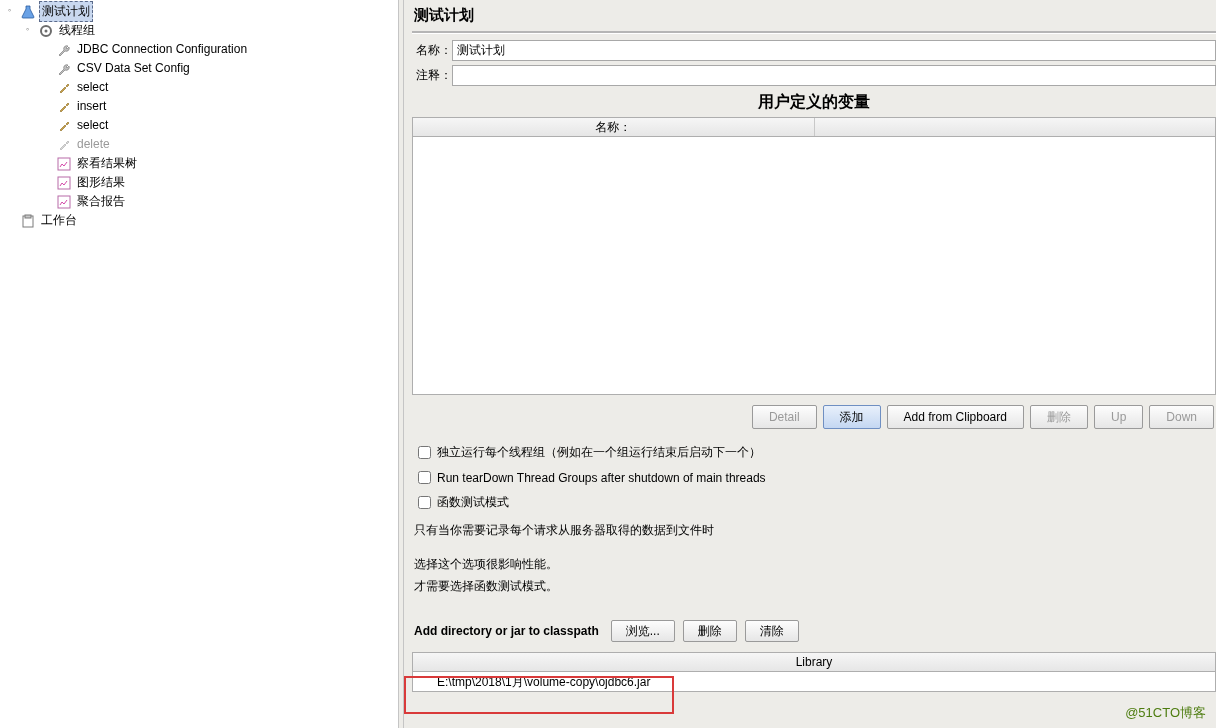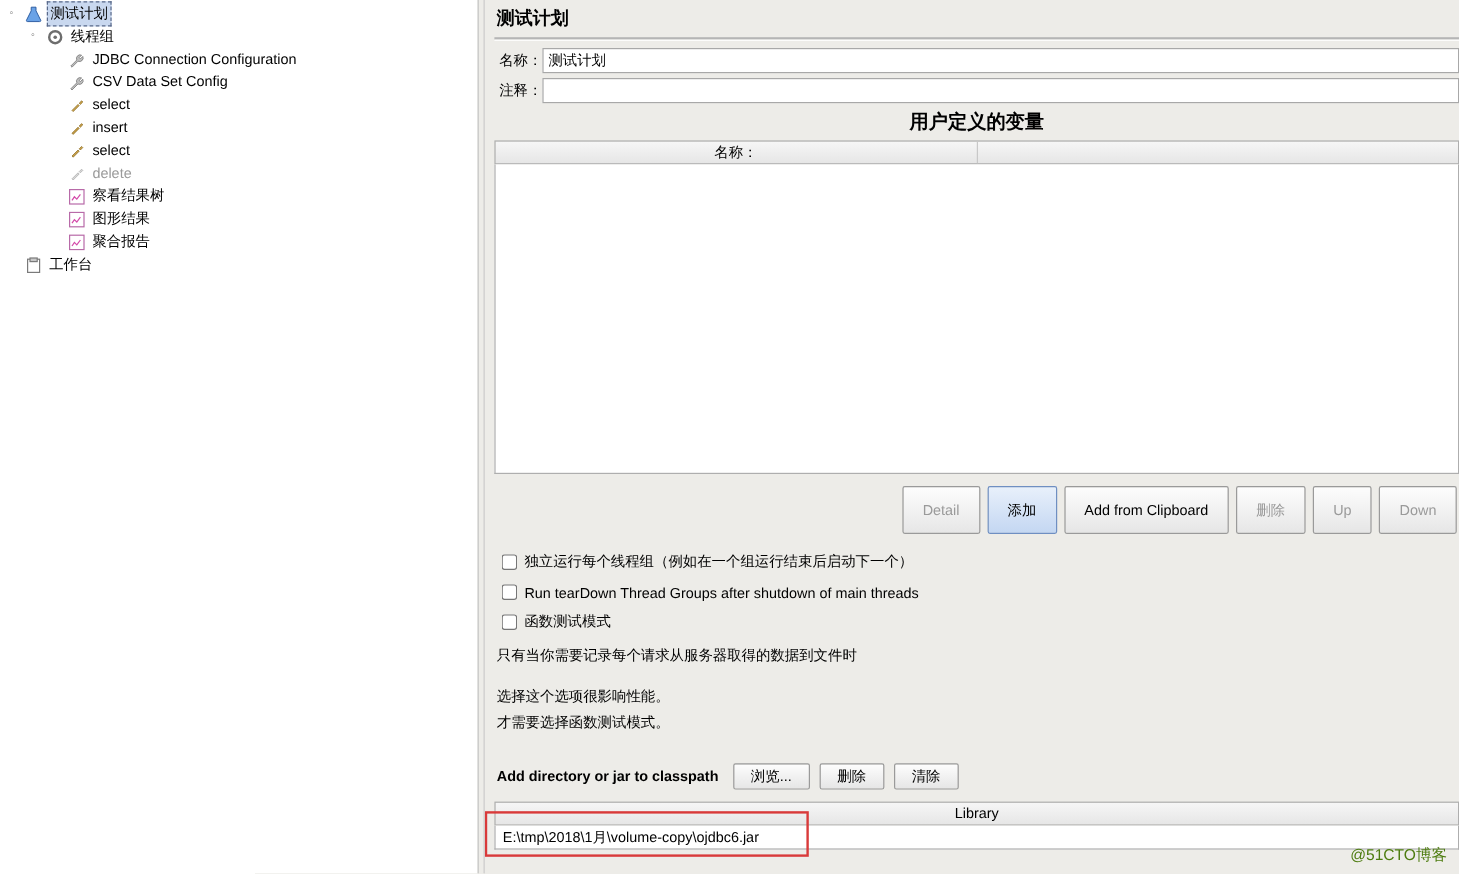--- a/index.html
+++ b/index.html
@@ -19,31 +19,31 @@
 hr.thin{border:0;border-top:2px solid #b5b5b5;border-bottom:1px solid #fff;margin:0 0 6px 0}
 .form-row{display:flex;align-items:center;margin-bottom:4px}
 .form-row label{width:40px;text-align:left;padding-left:4px}
 .form-row input[type=text]{flex:1;height:21px;border:1px solid #a8a8a8;background:#fff;padding:0 4px;font-family:inherit;font-size:12px}
 .section-title{text-align:center;font-size:16px;font-weight:bold;margin:6px 0 4px}
 .table-head{display:flex;border:1px solid #aeaeae;background:linear-gradient(#f6f6f6,#e6e6e6);height:20px}
 .table-head > div{flex:1;text-align:center;line-height:18px;border-right:1px solid #c8c8c8}
 .table-head > div:last-child{border-right:0}
 .table-body{border:1px solid #aeaeae;border-top:0;background:#fff;height:258px}
 .btn-row{display:flex;justify-content:flex-end;gap:6px;margin:10px 2px 14px 0}
-button.btn{height:40px;padding:0 16px;border:1px solid #9a9a9a;background:linear-gradient(#fdfdfd,#e6e6e6);font-family:inherit;font-size:12px;border-radius:2px;cursor:pointer}
+button.btn{height:24px;padding:0 16px;border:1px solid #9a9a9a;background:linear-gradient(#fdfdfd,#e6e6e6);font-family:inherit;font-size:12px;border-radius:2px;cursor:pointer}
 button.btn:disabled{color:#9a9a9a}
 button.btn.primary{background:linear-gradient(#e8f0fb,#c4d7f2);border-color:#6f8fc2;color:#000}
 button.btn.small{height:22px;padding:0 14px}
 .chk-row{display:flex;align-items:center;margin:3px 0 6px 2px}
 .chk-row input{margin-right:6px}
 .para{margin:8px 0 2px 2px;line-height:20px}
 .classpath-row{display:flex;align-items:center;gap:8px;margin:24px 0 10px 2px}
 .classpath-row b{font-weight:bold;margin-right:4px}
 .lib-head{border:1px solid #aeaeae;background:linear-gradient(#f6f6f6,#e6e6e6);height:20px;text-align:center;line-height:18px}
-.lib-body{border:1px solid #aeaeae;border-top:0;background:#fff;height:20px;padding:2px 6px;position:relative}
+.lib-body{border:1px solid #aeaeae;border-top:0;background:#fff;height:20px;padding:2px 24px;position:relative}
 .red-box{position:absolute;border:2px solid #d93a3a;pointer-events:none}
 .watermark{position:absolute;right:10px;bottom:6px;color:#4d7c0f;font-size:13px}
 
 svg{display:block}
 </style>
 </head>
 <body>
 
 <div class="app">
 

